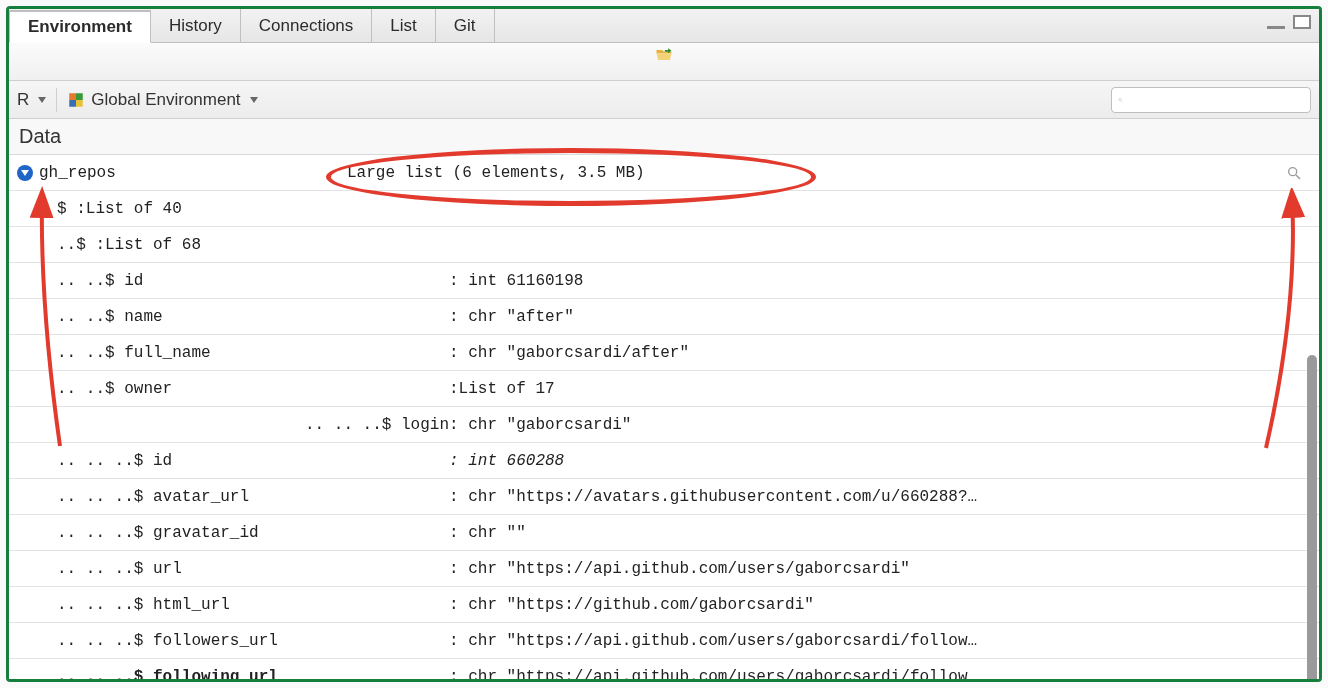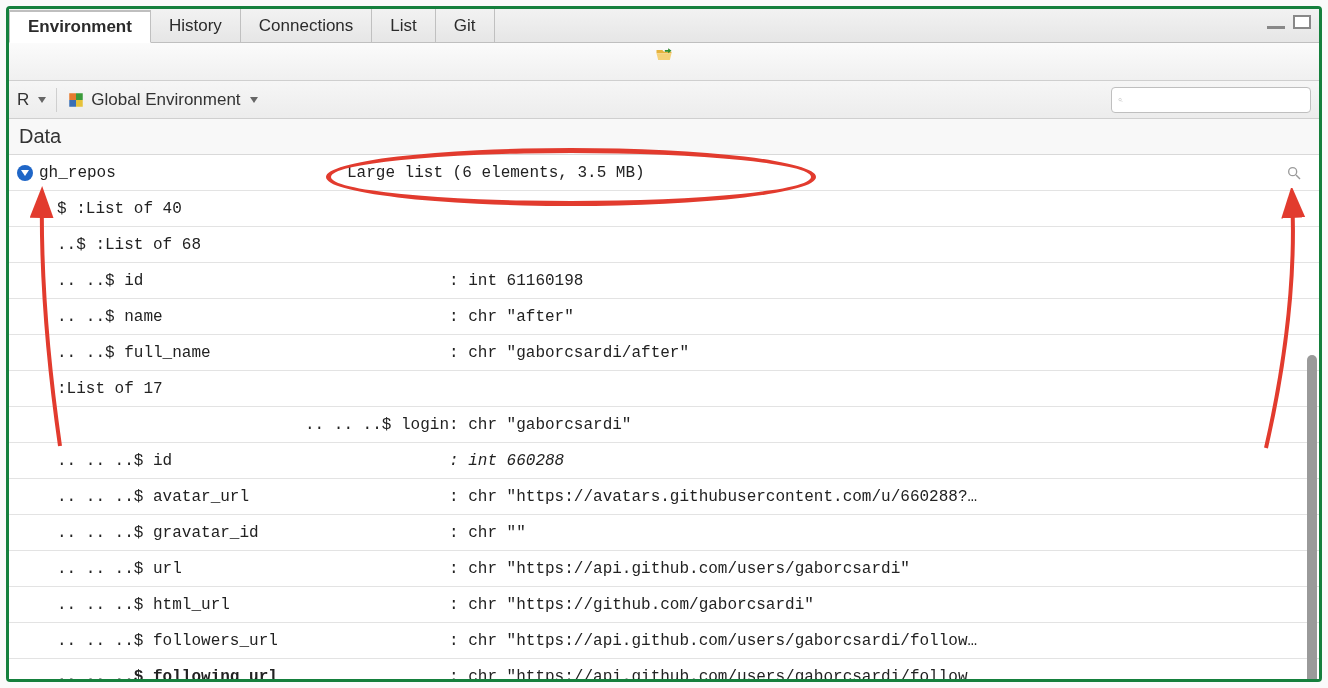--- a/index.html
+++ b/index.html
@@ -300,20 +300,21 @@
           <span style="display: inline-block; width: 392px;"><span>.. ..$ name</span></span>
           <span style="overflow: hidden; text-overflow: ellipsis;">: chr "after"</span>
         </div>
         <div class="obj-row">
           <span class="leaf-indent" style="width: 40px;"></span>
           <span style="display: inline-block; width: 392px;"><span>.. ..$ full_name</span></span>
           <span style="overflow: hidden; text-overflow: ellipsis;">: chr "gaborcsardi/after"</span>
         </div>
         <div class="obj-row">
           <span class="leaf-indent" style="width: 40px;"></span>
+          <span style="display: inline-block; width: 392px;"><span>.. ..$ owner</span></span>
           <span style="overflow: hidden; text-overflow: ellipsis;">:List of 17</span>
         </div>
         <div class="obj-row">
           <span class="leaf-indent" style="width: 40px;"></span>
           <span style="display: inline-block; width: 392px; text-align: right;"><span>.. .. ..$ login</span></span>
           <span style="overflow: hidden; text-overflow: ellipsis;">: chr "gaborcsardi"</span>
         </div>
         <div class="obj-row">
           <span class="leaf-indent" style="width: 40px;"></span>
           <span style="display: inline-block; width: 392px;"><span>.. .. ..$ id</span></span>

